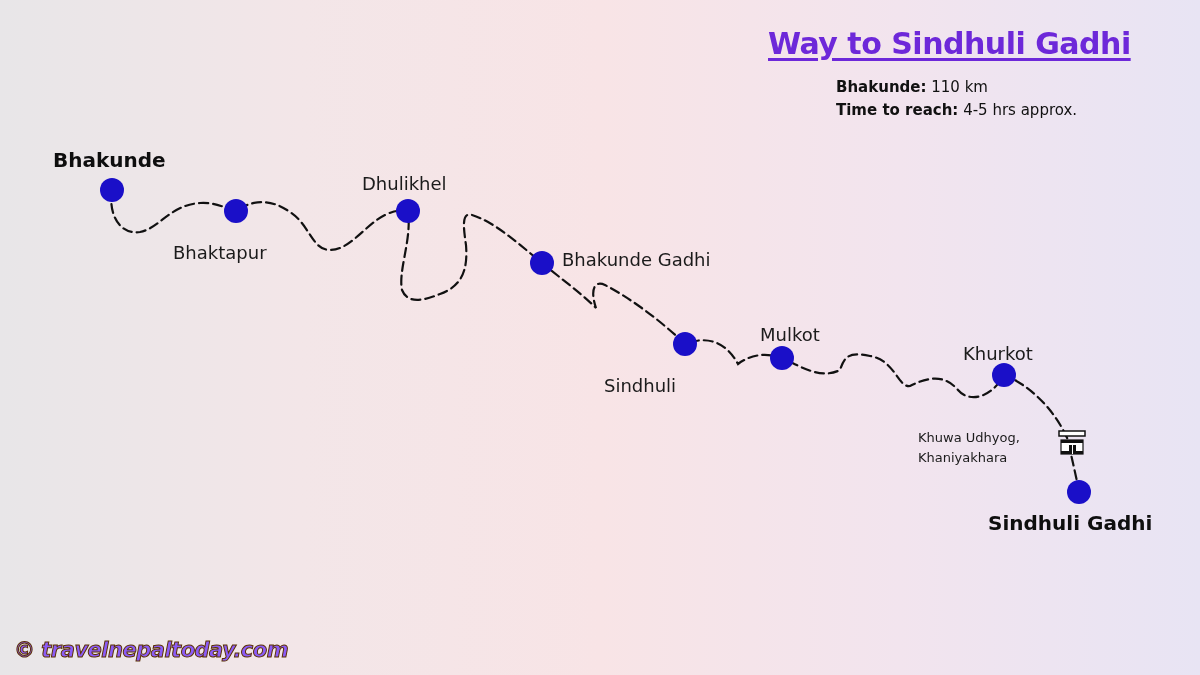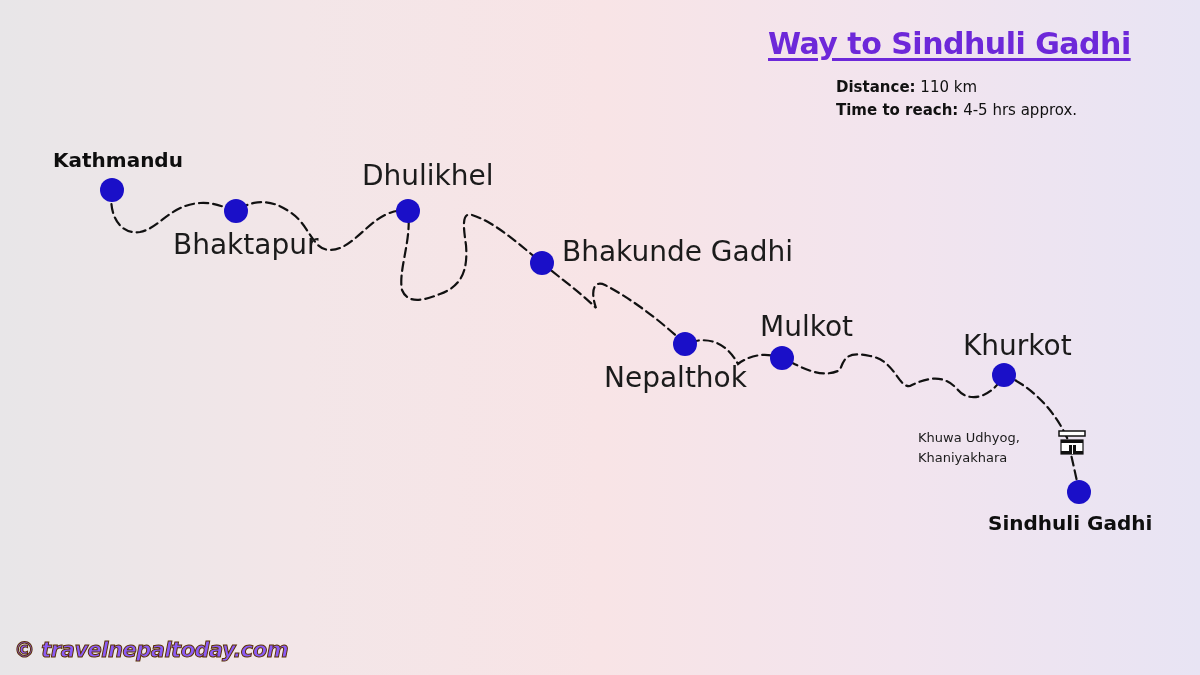--- a/index.html
+++ b/index.html
@@ -13,21 +13,21 @@
     position: absolute; left: 768px; top: 26px;
     font-family: "DejaVu Sans", sans-serif; font-weight: bold;
     font-size: 30px; color: #6d28d9; text-decoration: underline;
     text-decoration-thickness: 3px; text-underline-offset: 4px; letter-spacing: -0.5px;
     white-space: nowrap;
   }
   .info { position: absolute; left: 836px; font-size: 15px; color: #111; white-space: nowrap; font-family: "DejaVu Sans", sans-serif; }
   .info b { font-weight: bold; }
   .info .val { font-weight: normal; }
   .lbl { position: absolute; font-family: "DejaVu Sans", sans-serif; color: #1b1b1b; white-space: nowrap; }
-  .lbl.reg { font-size: 28px; }
+  .lbl.reg { font-size: 18px; margin-top: 14px; }
   .lbl.bold { font-size: 20px; font-weight: bold; color: #0e0e0e; }
   .lbl.small { font-size: 13px; line-height: 20px; text-align: left; }
   .watermark {
     position: absolute; left: 14px; top: 638px;
     font-family: "DejaVu Sans", sans-serif; font-weight: bold; font-style: italic;
     font-size: 21px; color: #8b5cf6; letter-spacing: -0.5px;
     -webkit-text-stroke: 1px #5a3000; white-space: nowrap;
   }
 </style>
 </head>
@@ -78,33 +78,33 @@
       <circle cx="542" cy="263" r="12" fill="#1a0fc8"></circle>
       <circle cx="685" cy="344" r="12" fill="#1a0fc8"></circle>
       <circle cx="782" cy="358" r="12" fill="#1a0fc8"></circle>
       <circle cx="1004" cy="375" r="12" fill="#1a0fc8"></circle>
       <circle cx="1079" cy="492" r="12" fill="#1a0fc8"></circle>
     </g>
 </svg>
 
 <div class="title">Way to Sindhuli Gadhi</div>
 <div class="info" style="top:78px;">
-  <b>Distance:</b>
+  <b>Bhakunde:</b>
   <span class="val">110 km</span>
 </div>
 <div class="info" style="top:101px;text-align:center;">
   <b>Time to reach:</b>
   <span class="val">4-5 hrs approx.</span>
 </div>
 
-<div class="lbl bold" style="left:53px; top:148px;">Kathmandu</div>
+<div class="lbl bold" style="left:53px; top:148px;">Bhakunde</div>
 <div class="lbl reg" style="left:173px; top:228px;">Bhaktapur</div>
 <div class="lbl reg" style="left:362px; top:159px;">Dhulikhel</div>
 <div class="lbl reg" style="left:562px; top:235px;">Bhakunde Gadhi</div>
-<div class="lbl reg" style="left:604px; top:361px;">Nepalthok</div>
+<div class="lbl reg" style="left:604px; top:361px;">Sindhuli</div>
 <div class="lbl reg" style="left:760px; top:310px;">Mulkot</div>
 <div class="lbl reg" style="left:963px; top:329px;">Khurkot</div>
 <div class="lbl bold" style="left:988px; top:511px;">Sindhuli Gadhi</div>
 
 <div class="lbl small" style="left:918px; top:428px; width:132px;">
   <div>Khuwa Udhyog,</div>
   <div>Khaniyakhara</div>
 </div>
 
 <div class="watermark">© travelnepaltoday.com</div>

